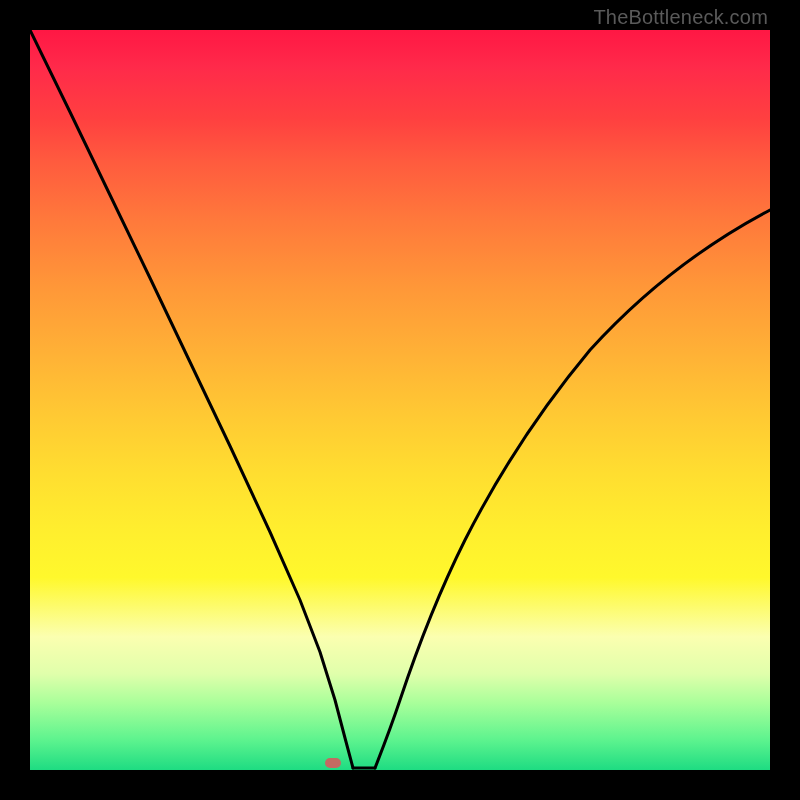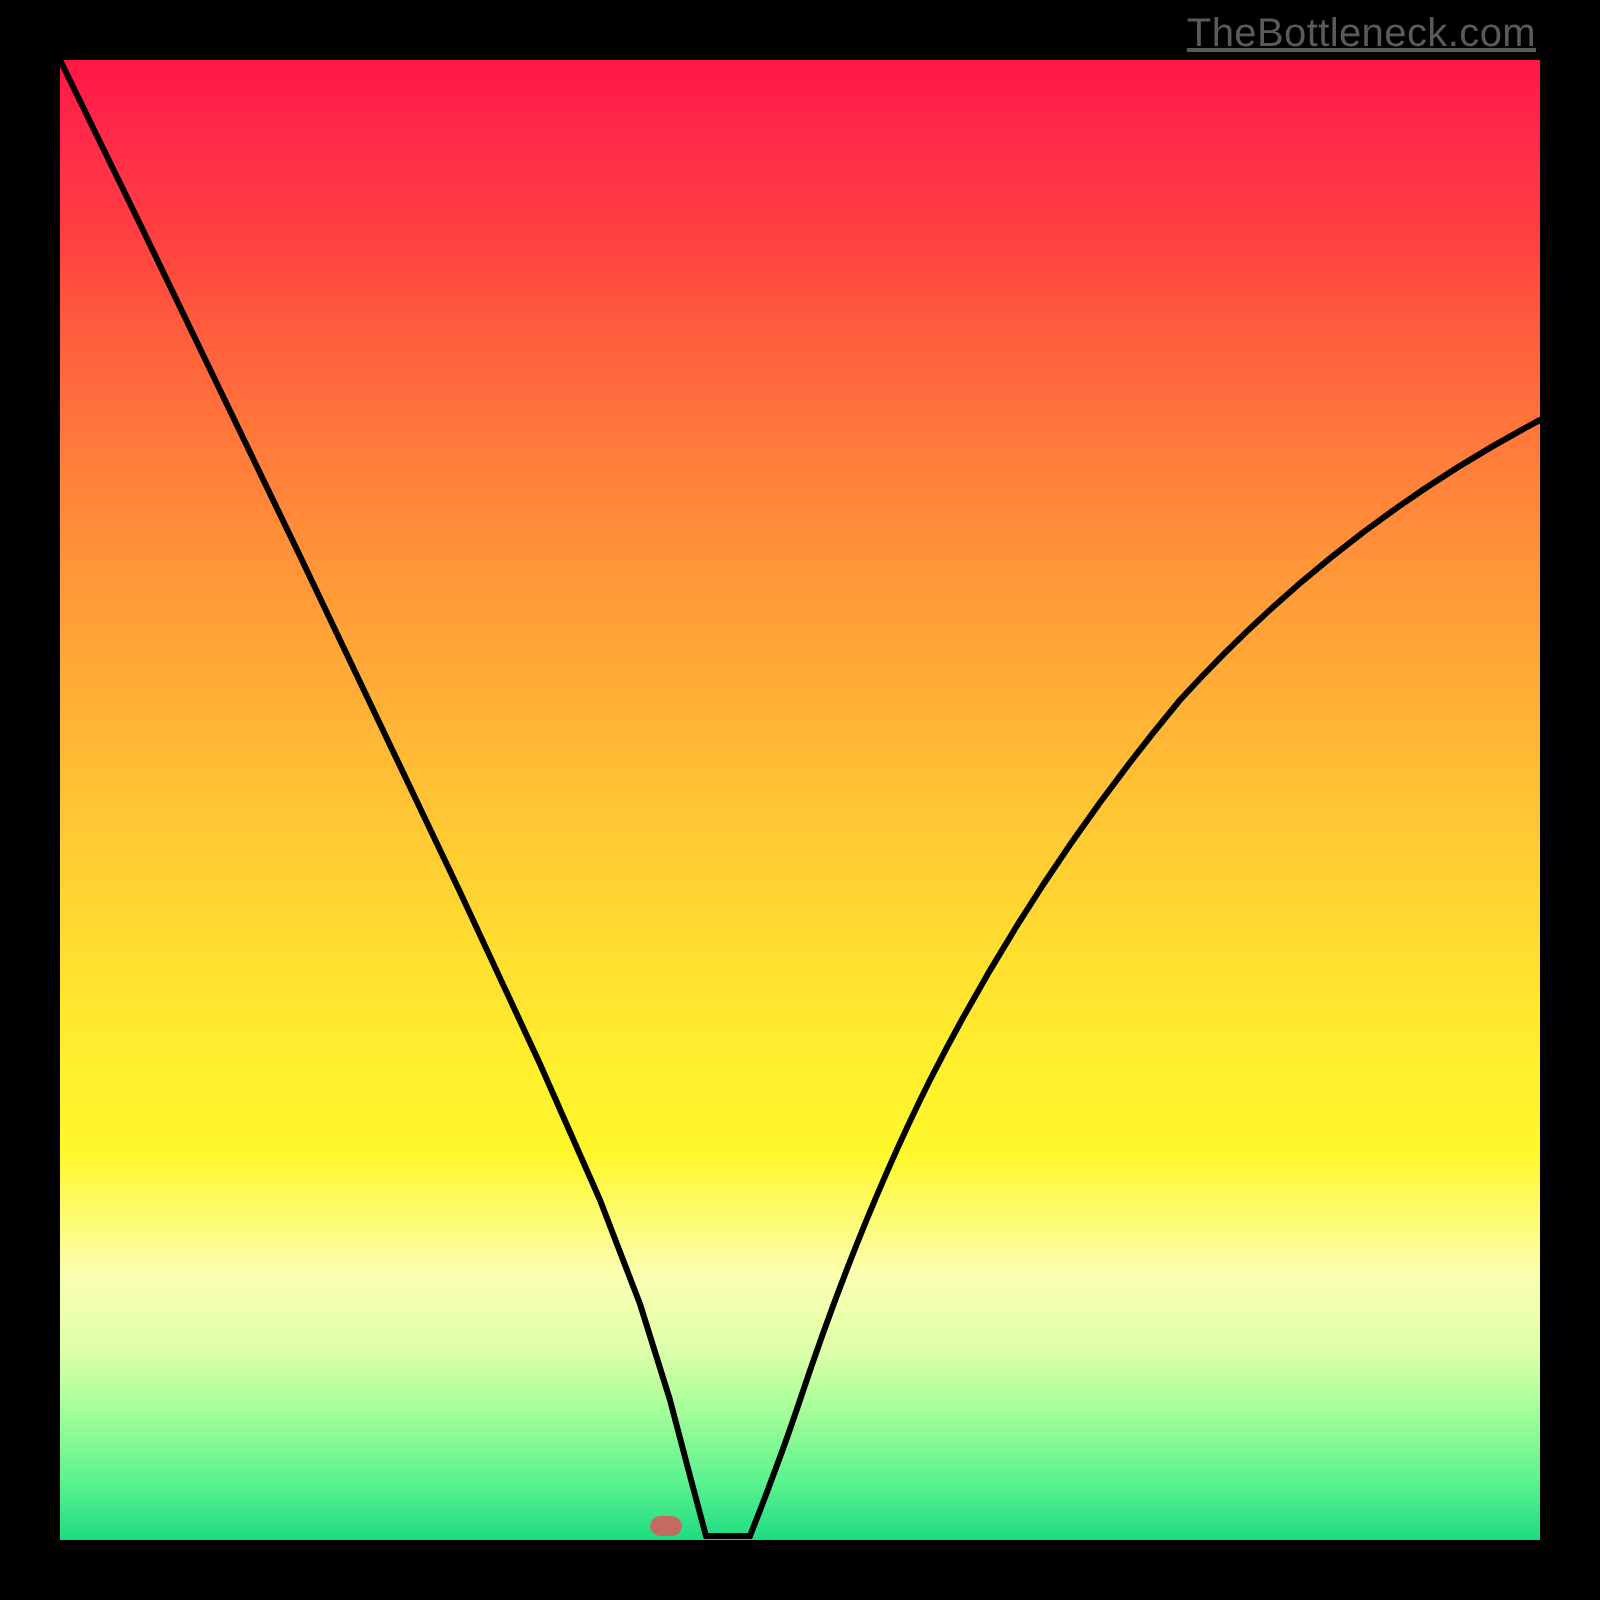--- a/index.html
+++ b/index.html
@@ -45,21 +45,20 @@
     );
   }
   .watermark {
     position: absolute;
     top: 6px;
     right: 32px;
     color: #5a5a5a;
     font-size: 20px;
     font-weight: 500;
     letter-spacing: 0.2px;
-    text-decoration: underline;
   }
   .curve-svg {
     position: absolute;
     top: 30px;
     left: 30px;
     width: 740px;
     height: 740px;
   }
   .marker {
     position: absolute;

